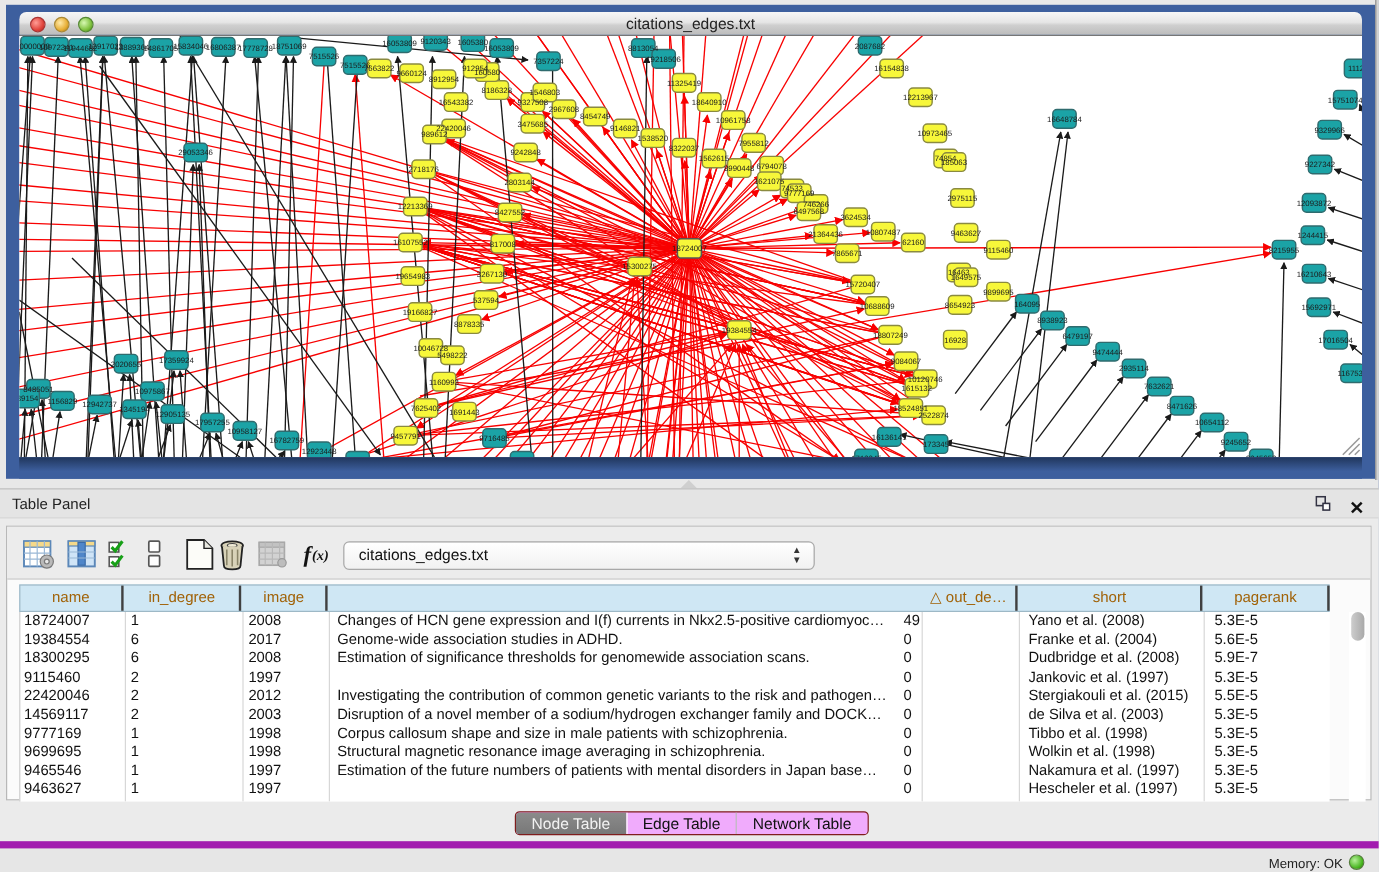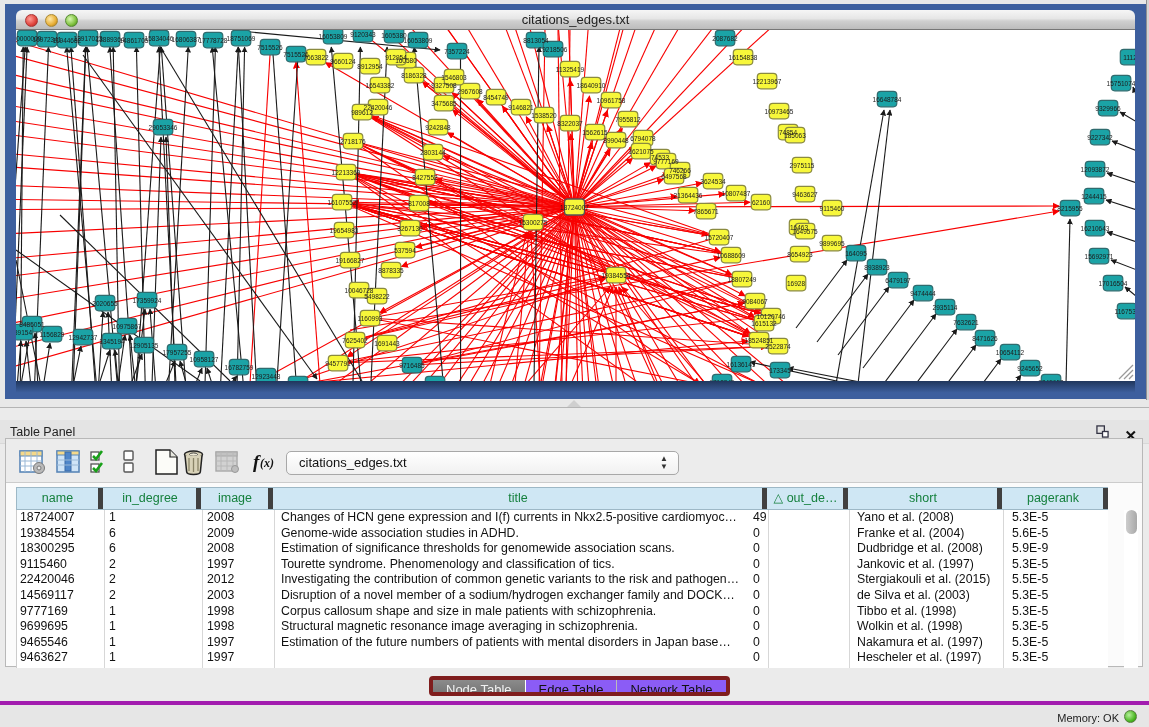--- a/index.html
+++ b/index.html
@@ -5,39 +5,39 @@
 #win{position:absolute;left:5px;top:4px;width:1141px;height:395px;background:#3d5f9e}
 #tbar{position:absolute;left:11px;top:6px;width:1119px;height:20px;border-radius:6px 6px 0 0;background:linear-gradient(#f6f6f6,#e6e6e6 45%,#cfcfcf 58%,#bcbcbc);border-bottom:1px solid #767676;text-align:center;font-size:13px;color:#222;line-height:20px}
 .tl{position:absolute;top:4px;width:13px;height:13px;border-radius:50%;}
 #tlr{left:9px;background:radial-gradient(circle at 4px 4px,#ff9d96,#e0443c 60%,#a02620);border:1px solid #a33}
 #tly{left:29px;background:radial-gradient(circle at 4px 4px,#ffe9a8,#e7ae35 60%,#9d7013);border:1px solid #a83}
 #tlg{left:49px;background:radial-gradient(circle at 4px 4px,#d7f8b2,#7fc13e 60%,#3f7d12); border:1px solid #583}
 #canvas{position:absolute;left:11px;top:26px;width:1119px;height:351px;background:#fff;overflow:hidden}
 #botframe{position:absolute;left:11px;top:377px;width:1119px;height:18px;background:linear-gradient(#20365c,#3d5f9e 65%)}
 #rsliver{position:absolute;left:1146px;top:0;width:3px;height:400px;background:#d4d4d4;border-left:1px solid #909090}
 #tpanel{position:absolute;left:0;top:407px;width:1149px;height:320px;background:#ebebeb;border-top:1px solid #b4b4b4}
-#tphead{position:absolute;left:0;top:12px;width:1149px;height:24px;background:#e4e4e4;font-size:12.5px;color:#222;line-height:24px;padding-left:10px;border-bottom:1px solid #d8d8d8}
+#tphead{position:absolute;left:0;top:0;width:1149px;height:24px;background:#e4e4e4;font-size:12.5px;color:#222;line-height:24px;padding-left:10px;border-bottom:1px solid #d8d8d8}
 #tpbody{position:absolute;left:5px;top:30px;width:1138px;height:229px;background:#fbfbfb;border:1px solid #b8b8b8}
 #toolbar{position:absolute;left:0;top:0;width:100%;height:44px;background:#ececec;border-bottom:1px solid #ccc}
 #combo{position:absolute;left:280px;top:12px;width:393px;height:24px;background:linear-gradient(#fff,#f1f1f1);border:1px solid #a8a8a8;border-radius:5px;font-size:13px;color:#111;line-height:22px;padding-left:12px}
 #combo .ud{position:absolute;right:10px;top:3px;font-size:8px;color:#333;line-height:8px}
 #thead{position:absolute;left:10px;top:48px;width:1092px;height:23px;background:#cfe7f4;border:1px solid #9db8c6}
-#thead span{position:absolute;top:0;height:21px;line-height:21px;font-size:12.5px;color:#15803d;text-align:center;border-right:5px solid #404040}
+#thead span{position:absolute;top:0;height:21px;line-height:21px;font-size:12.5px;color:#a16207;text-align:center;border-right:2px solid #404040}
 #trows{position:absolute;left:10px;top:71px;width:1092px;height:158px;background:#fff;overflow:hidden;border-left:1px solid #ccc}
 .tr{position:relative;height:15.6px;font-size:12.3px;color:#111;white-space:nowrap}
 .tr span{position:absolute;top:0;line-height:15.6px;overflow:hidden}
 .c0{left:3px;width:89px}.c1{left:92px;width:97px}.c2{left:190px;width:71px}.c3{left:264px;width:492px}.c4{left:736px;width:79px}.c5{left:840px;width:152px}.c6{left:995px;width:104px}
 .gl{position:absolute;top:0;height:100%;width:1px;background:#d7d7d7}
 #vsb{position:absolute;right:4px;top:71px;width:14px;height:158px;background:#fff}
 #vsb div{position:absolute;left:1.5px;top:0px;width:11px;height:24px;border-radius:6px;background:linear-gradient(90deg,#cdcdcd,#a8a8a8)}
-#tabs{position:absolute;left:429px;top:268px;height:20px;display:flex;border:4px solid #7f1d1d;border-radius:4px;overflow:hidden;background:#8b5cf6;font-size:12.5px}
+#tabs{position:absolute;left:429px;top:268px;height:20px;display:flex;border:1px solid #7f1d1d;border-radius:4px;overflow:hidden;background:#f0abfc;font-size:12.5px}
 #tabs div{padding:0 13px;line-height:19px;color:#111;font-size:13px}
 #tabs .sel{background:linear-gradient(#8b8b8b,#787878);color:#f2f2f2}
 #tabs .mid{border-left:1px solid #fff;border-right:1px solid #bbb}
-#status{position:absolute;left:0;top:293px;width:1149px;height:27px;background:#e6e6e6;border-top:4px solid #a21caf;font-size:11px;color:#222}
+#status{position:absolute;left:0;top:293px;width:1149px;height:27px;background:#e6e6e6;border-top:6px solid #a21caf;font-size:11px;color:#222}
 #mem{position:absolute;right:30px;top:7px}
 #memdot{position:absolute;right:12px;top:5px;width:13px;height:13px;border-radius:50%;background:radial-gradient(circle at 4px 4px,#b6f09a,#46b41e 65%,#2d8408);border:1px solid #567d3e}
 #floatic{position:absolute;right:40px;top:5px;width:13px;height:13px}
 #closeic{position:absolute;right:12px;top:4px;font-size:15px;font-weight:bold;color:#111}
 .notch{position:absolute;left:567px;top:400px;width:0;height:0;border-left:7px solid transparent;border-right:7px solid transparent;border-bottom:7px solid #cfcfcf}
 </style></head><body>
 <div id="win">
   <div id="tbar">citations_edges.txt<span class="tl" id="tlr"></span><span class="tl" id="tly"></span><span class="tl" id="tlg"></span></div>
   <div id="canvas">
       <svg width="1119" height="351" viewBox="16 30 1119 351" style="position:absolute;left:0;top:0">
@@ -661,58 +661,56 @@
 <text x="240" y="25" font-family="Liberation Serif,serif" font-style="italic" font-weight="bold" font-size="19" fill="#111">f</text>
             <text x="247" y="24" font-family="Liberation Serif,serif" font-style="italic" font-weight="bold" font-size="12" fill="#111">(x)</text>
 </g>
         </svg>
       <div id="combo">citations_edges.txt<span class="ud">▲<br>▼</span></div>
     </div>
     <div id="thead">
       <span style="left:0;width:86px">name</span>
         <span style="left:87px;width:97px">in_degree</span>
         <span style="left:185px;width:71px">image</span>
-        <span style="left:257px;width:493px">title</span>
         <span style="left:751px;width:80px">△ out_de…</span>
         <span style="left:832px;width:153px">short</span>
         <span style="left:986px;width:105px">pagerank</span>
     </div>
     <div id="trows">
 <div class="tr">
           <span class="c0">18724007</span>
           <span class="c1">1</span>
           <span class="c2">2008</span>
           <span class="c3">Changes of HCN gene expression and I(f) currents in Nkx2.5-positive cardiomyoc…</span>
           <span class="c4">49</span>
           <span class="c5">Yano et al. (2008)</span>
           <span class="c6">5.3E-5</span>
         </div>
 <div class="tr">
           <span class="c0">19384554</span>
           <span class="c1">6</span>
-          <span class="c2">2009</span>
+          <span class="c2">2017</span>
           <span class="c3">Genome-wide association studies in ADHD.</span>
           <span class="c4">0</span>
           <span class="c5">Franke et al. (2004)</span>
           <span class="c6">5.6E-5</span>
         </div>
 <div class="tr">
           <span class="c0">18300295</span>
           <span class="c1">6</span>
           <span class="c2">2008</span>
           <span class="c3">Estimation of significance thresholds for genomewide association scans.</span>
           <span class="c4">0</span>
           <span class="c5">Dudbridge et al. (2008)</span>
-          <span class="c6">5.9E-9</span>
+          <span class="c6">5.9E-7</span>
         </div>
 <div class="tr">
           <span class="c0">9115460</span>
           <span class="c1">2</span>
           <span class="c2">1997</span>
-          <span class="c3">Tourette syndrome. Phenomenology and classification of tics.</span>
           <span class="c4">0</span>
           <span class="c5">Jankovic et al. (1997)</span>
           <span class="c6">5.3E-5</span>
         </div>
 <div class="tr">
           <span class="c0">22420046</span>
           <span class="c1">2</span>
           <span class="c2">2012</span>
           <span class="c3">Investigating the contribution of common genetic variants to the risk and pathogen…</span>
           <span class="c4">0</span>

